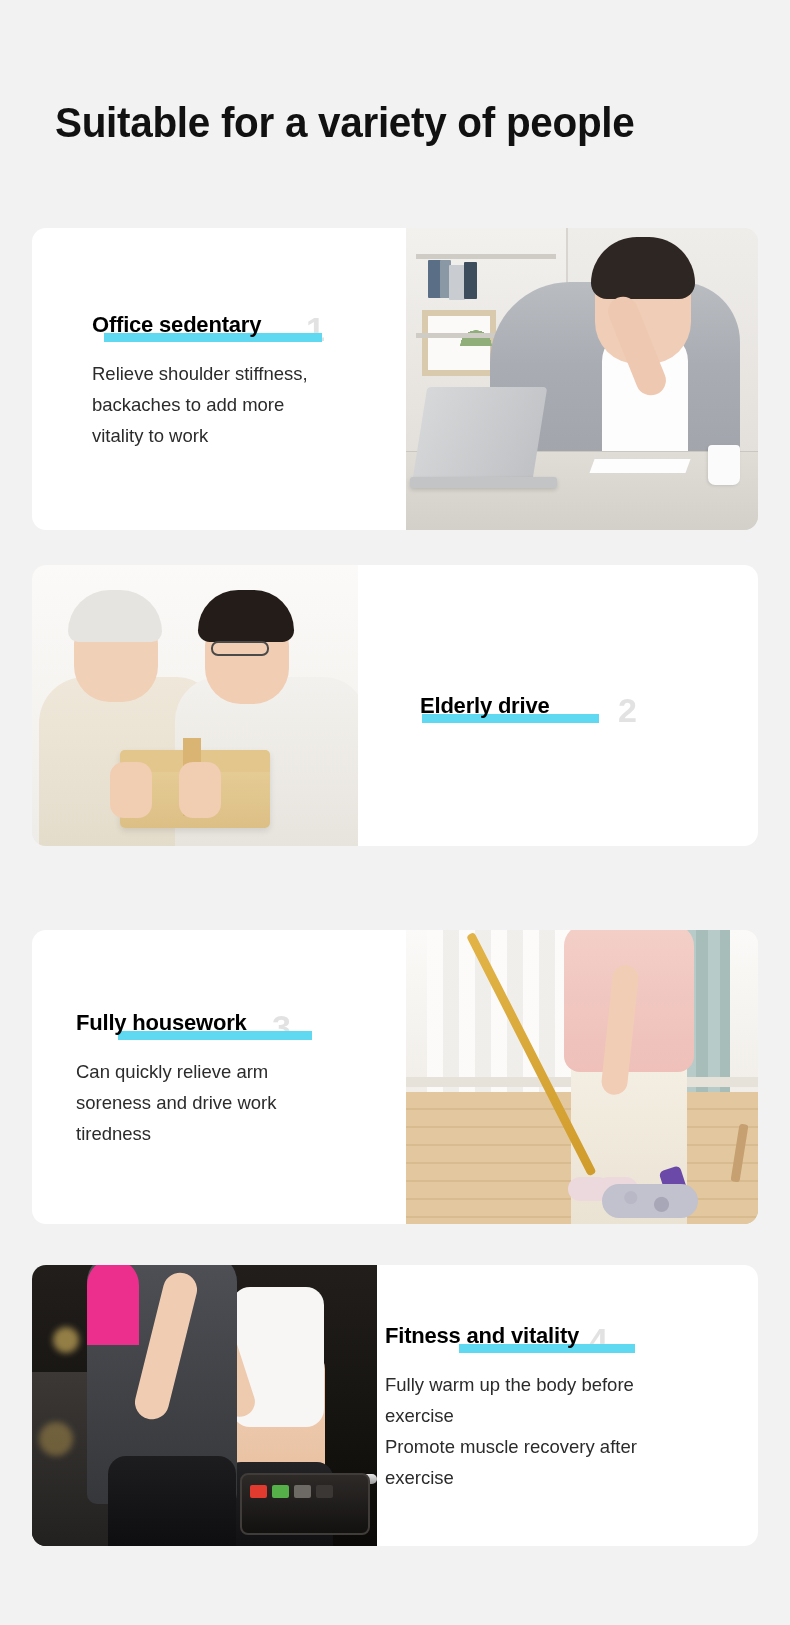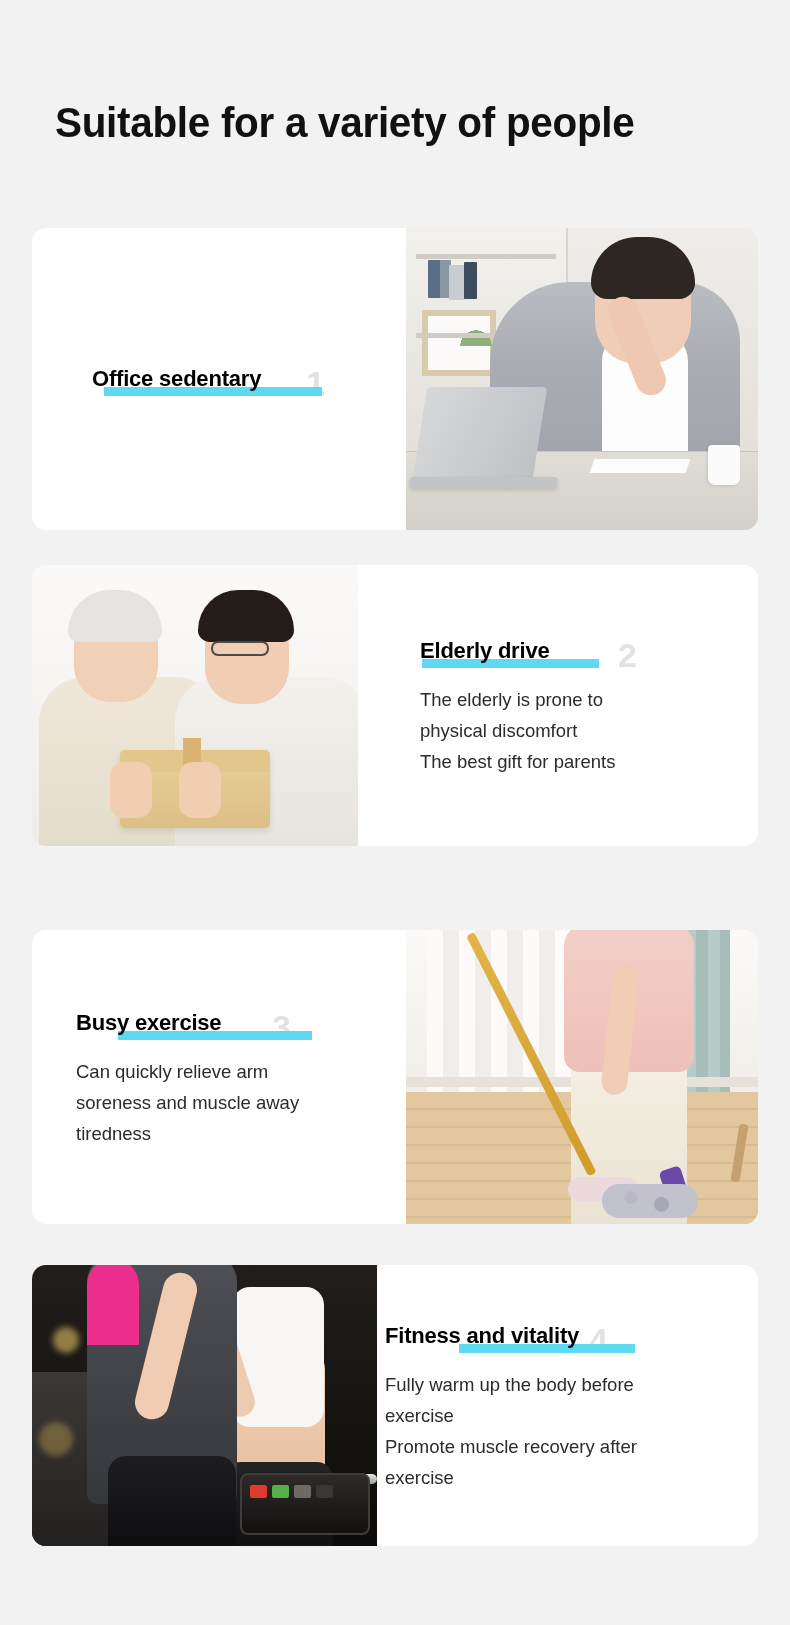--- a/index.html
+++ b/index.html
@@ -392,20 +392,23 @@
 
   <h1 class="section-title">Suitable for a variety of people</h1>
 
   <div class="card text-left" id="card-1">
     <div class="card-text">
       <div class="heading-wrap">
         <span class="heading-num">1</span>
         <span class="heading-bar"></span>
         <span class="heading-text">Office sedentary</span>
       </div>
+      <p class="card-desc">Relieve shoulder stiffness,
+ backaches to add more
+vitality to work</p>
     </div>
     <div class="card-media">
       <div class="scene s1">
         <div class="shelf">
           <span class="book bk1"></span>
           <span class="book bk2"></span>
           <span class="book bk3"></span>
           <span class="book bk4"></span>
           <span class="frame"></span>
           <span class="plant"></span>
@@ -425,23 +428,20 @@
     </div>
   </div>
 
   <div class="card text-right" id="card-2">
     <div class="card-text">
       <div class="heading-wrap">
         <span class="heading-num">2</span>
         <span class="heading-bar"></span>
         <span class="heading-text">Elderly drive</span>
       </div>
-      <p class="card-desc">The elderly is prone to
-physical discomfort
-The best gift for parents</p>
     </div>
     <div class="card-media">
       <div class="scene s2">
         <div class="sofa"></div>
         <div class="m1-body"></div>
         <div class="m2-body"></div>
         <div class="m1-head"></div>
         <div class="m1-hair"></div>
         <div class="m2-head"></div>
         <div class="m2-hair"></div>
@@ -451,24 +451,24 @@
         <div class="hand h2"></div>
       </div>
     </div>
   </div>
 
   <div class="card text-left" id="card-3">
     <div class="card-text">
       <div class="heading-wrap">
         <span class="heading-num">3</span>
         <span class="heading-bar"></span>
-        <span class="heading-text">Busy exercise</span>
+        <span class="heading-text">Fully housework</span>
       </div>
       <p class="card-desc">Can quickly relieve arm
-soreness and muscle away
+soreness and drive work
 tiredness</p>
     </div>
     <div class="card-media">
       <div class="scene s3">
         <div class="wall"></div>
         <div class="sheer"></div>
         <div class="curtain"></div>
         <div class="baseboard"></div>
         <div class="floor"></div>
         <div class="chair-leg"></div>

